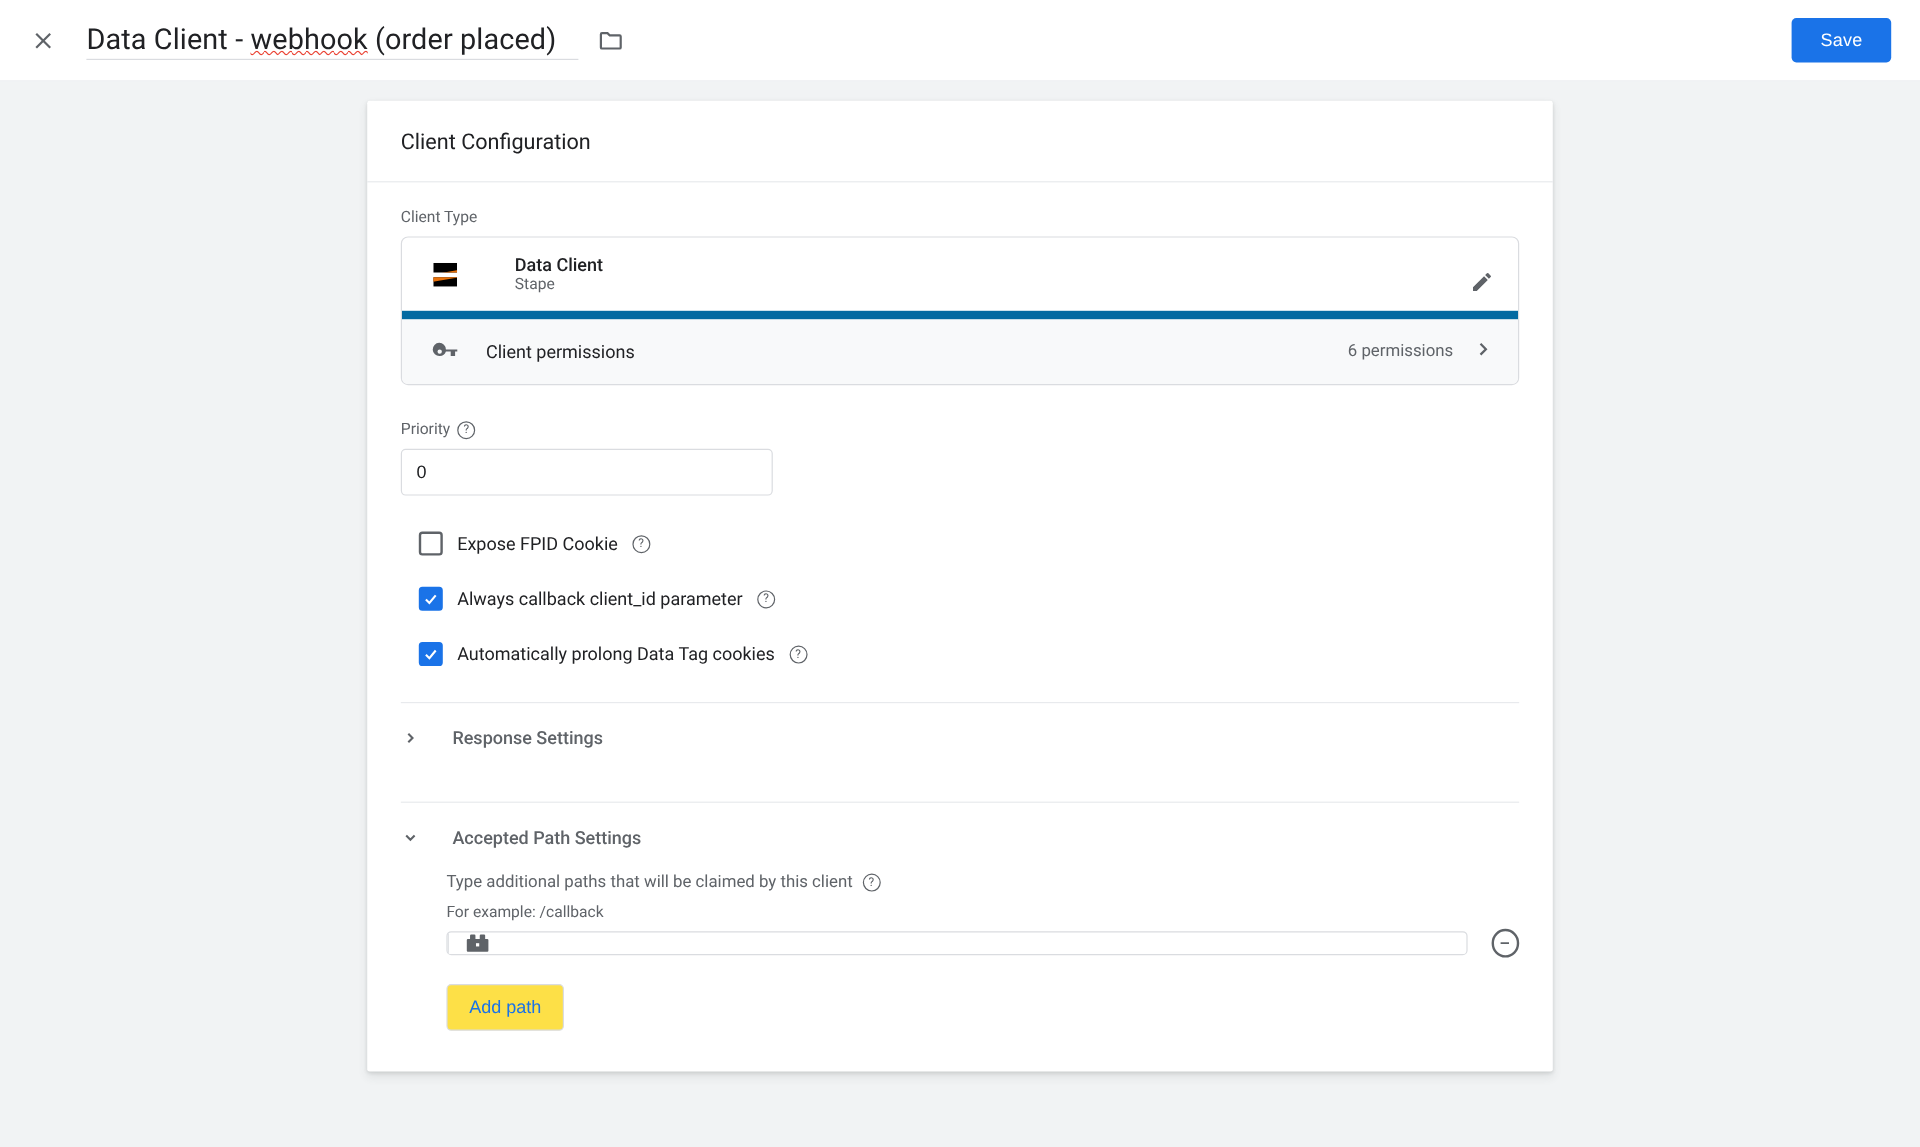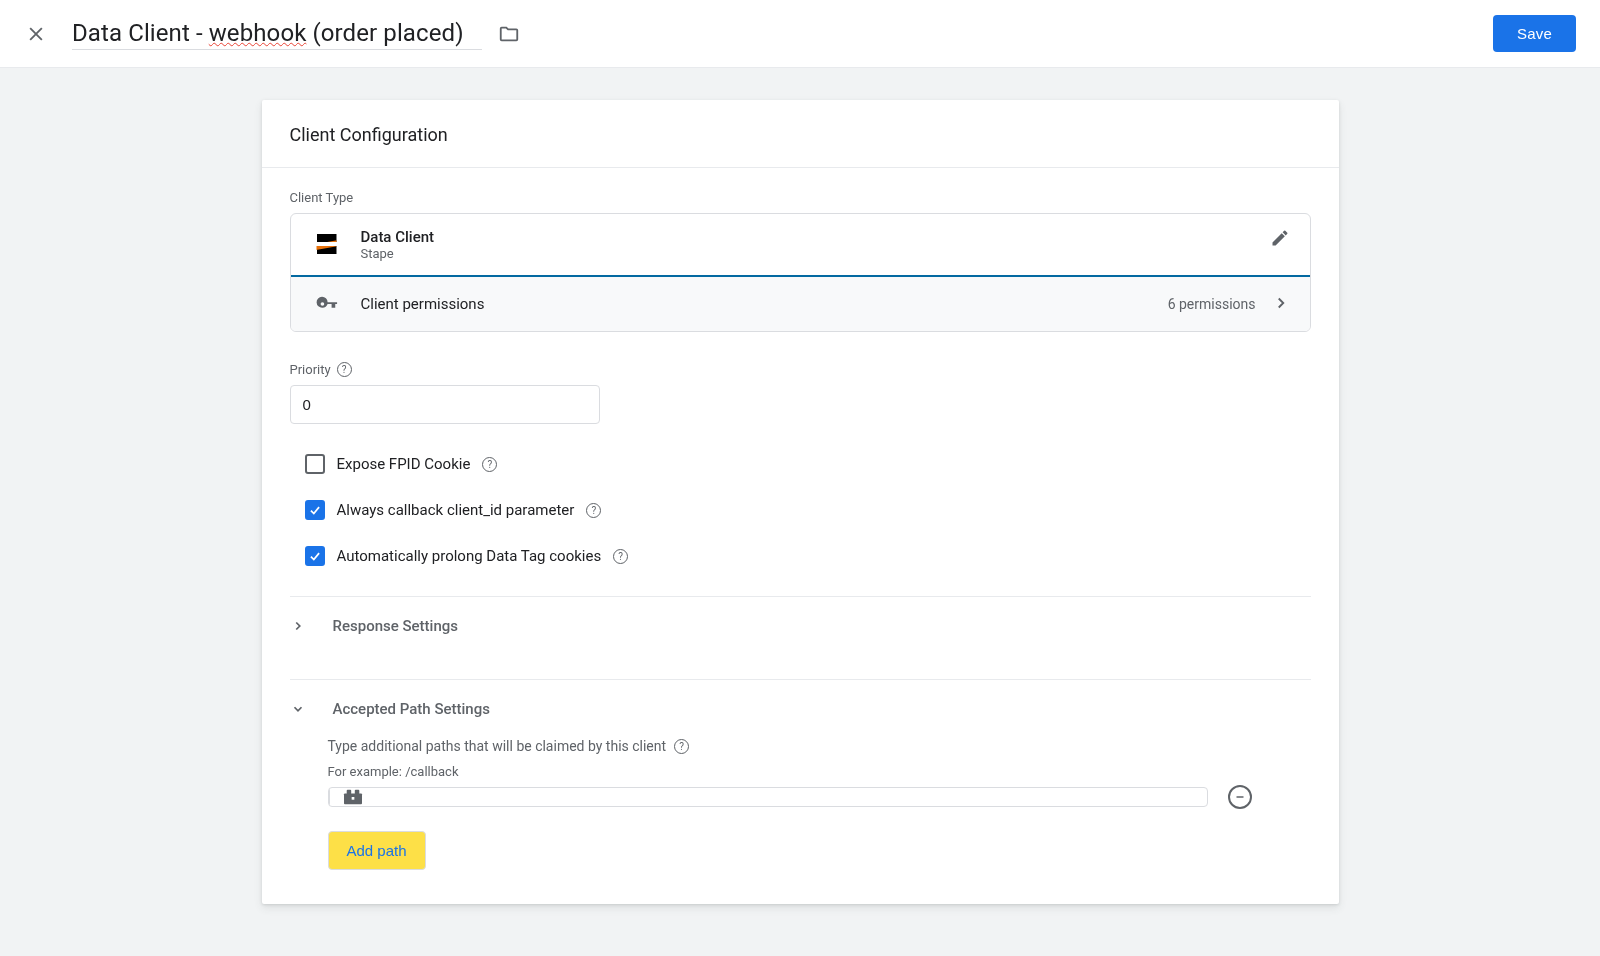--- a/index.html
+++ b/index.html
@@ -64,22 +64,22 @@
     letter-spacing: 0.2px;
   }
   .page-bg {
     background: #f1f3f4;
     min-height: calc(100% - 68px);
     padding-top: 16px;
     padding-bottom: 40px;
   }
   .card {
     background: #fff;
-    width: 1077px;
-    margin: 16px auto;
+    width: 988px;
+    margin: 0 auto;
     border-radius: 2px;
     box-shadow: 0 1px 3px rgba(60,64,67,.15), 0 4px 8px rgba(60,64,67,.1);
   }
   .card-head {
     padding: 24px 28px 22px 28px;
     font-size: 18px;
     font-weight: 400;
     color: #202124;
     border-bottom: 1px solid #e8eaed;
   }
@@ -94,22 +94,23 @@
     gap: 6px;
   }
   .type-box {
     border: 1px solid #dadce0;
     border-radius: 6px;
     margin-top: 8px;
     overflow: hidden;
   }
   .type-row {
     display: flex;
-    align-items: flex-start;
+    align-items: flex-end;
     padding: 14px 20px;
+    gap: 24px;
   }
   .type-icon {
     width: 32px; height: 32px;
     display: flex; align-items: center; justify-content: center;
     margin-right: 18px;
     position: relative;
   }
   .stape-s {
     width: 20px; height: 20px;
     background: #000;
@@ -121,21 +122,21 @@
     position:absolute; left:-6px; top:8px; width:32px; height:6px;
     background:#e8710a; border-radius:2px; transform:rotate(-10deg);
   }
   .type-name { font-size: 15px; font-weight: 500; color: #202124; line-height: 1.2; }
   .type-vendor { font-size: 13px; color: #5f6368; }
   .pencil-icon { color: #5f6368; width: 20px; height: 20px; cursor: pointer; }
   .perm-row {
     display: flex;
     align-items: center;
     padding: 16px 20px;
-    border-top: 2px solid #0369a1;
+    border-top: 7px solid #0369a1;
     background: #f8f9fa;
     cursor: pointer;
   }
   .key-icon { width: 32px; display:flex; justify-content:center; color:#5f6368; margin-right: 18px; }
   .perm-label { font-size: 15px; color: #202124; flex: 1; }
   .perm-count { font-size: 14px; color: #5f6368; margin-right: 16px; }
   .chevron { color: #5f6368; }
 
   .priority-block { margin-top: 30px; }
   .text-input {

